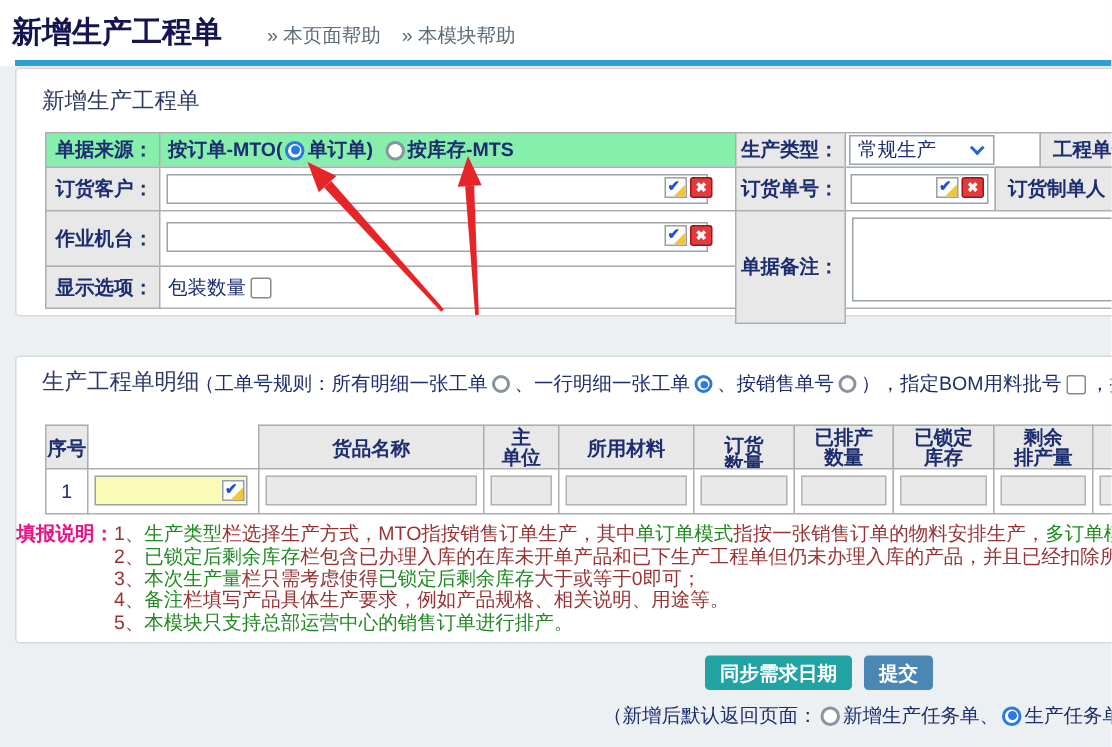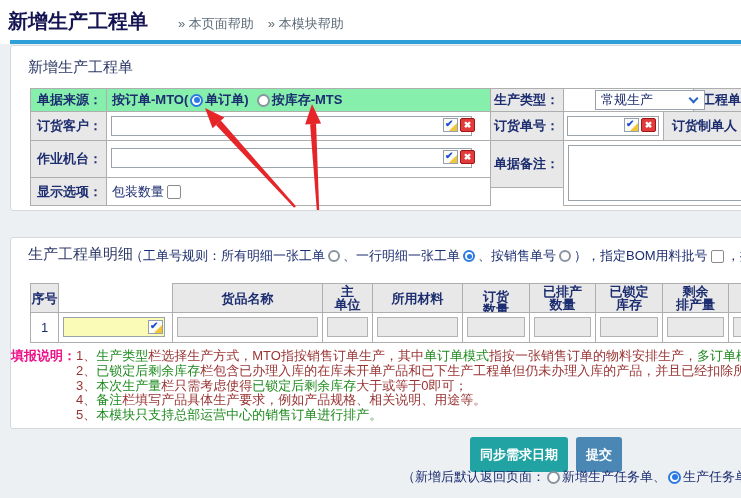--- a/index.html
+++ b/index.html
@@ -39,21 +39,21 @@
   .selectbox{position:absolute;height:20px;border:1px solid #99a2ac;background:#fff;display:flex;align-items:center;padding-left:5px;z-index:3;cursor:pointer;color:var(--navy)}
   .chev{width:7px;height:7px;border-right:2px solid #2a66c8;border-bottom:2px solid #2a66c8;transform:rotate(45deg);margin-left:auto;margin-right:7px;margin-top:-3px}
   .hdr{justify-content:center;text-align:center;background:var(--lblbg);font-weight:bold;white-space:pre-line;line-height:13px;font-size:13px}
   .rulebar{position:absolute;display:flex;align-items:center;gap:3px;z-index:2;white-space:nowrap}
   .notes{position:absolute;left:11px;top:349px;z-index:2}
   .note-line{white-space:nowrap;line-height:14.8px;font-size:13px}
   .note-line.ind{padding-left:65px}
   .note-label{color:#ee1089;font-weight:bold}
   .seg-red{color:#993333}
   .seg-green{color:#1f8a1f}
-  .btn{position:absolute;height:35px;border:none;border-radius:3px;color:#fff;font-size:13px;font-weight:bold;z-index:2;cursor:pointer;font-family:"Liberation Sans",sans-serif;display:flex;align-items:center;justify-content:center}
+  .btn{position:absolute;height:23px;border:none;border-radius:3px;color:#fff;font-size:13px;font-weight:bold;z-index:2;cursor:pointer;font-family:"Liberation Sans",sans-serif;display:flex;align-items:center;justify-content:center}
   .returnrow{position:absolute;left:402px;top:468px;display:flex;align-items:center;gap:2px;z-index:2;white-space:nowrap}
   svg.arrows{position:absolute;left:0;top:0;z-index:50;pointer-events:none}
 </style>
 </head>
 <body>
 
 <div id="canvas">
 
   <div class="graybg"></div>
 
@@ -71,21 +71,21 @@
   <div class="cell val yellow" style="left:106px;top:88px;width:385px;height:24px;gap:2px;font-weight:bold">
     <span>按订单-MTO(</span>
     <span class="radio sel"></span>
     <span>单订单)</span>
     <span style="width:4px"></span>
     <span class="radio"></span>
     <span>按库存-MTS</span>
   </div>
   <div class="cell lbl" style="left:490px;top:88px;width:74px;height:24px">生产类型：</div>
   <div class="cell val" style="left:563px;top:88px;width:131px;height:24px"></div>
-  <div class="selectbox" style="left:595px;top:90px;width:110px">
+  <div class="selectbox" style="left:566px;top:90px;width:97px">
     <span>常规生产</span>
     <span class="chev"></span>
   </div>
   <div class="cell lbl start" style="left:693px;top:88px;width:110px;height:24px">工程单号</div>
 
   <div class="cell lbl" style="left:30px;top:111px;width:77px;height:30px">订货客户：</div>
   <div class="cell val" style="left:106px;top:111px;width:385px;height:30px"></div>
   <input class="ti" style="left: 111px; top: 116px; width: 361px;">
   <div class="iconpair" style="left:443px;top:118px">
     <span class="ic-pick"></span>
@@ -101,21 +101,21 @@
   <div class="cell lbl start" style="left:663px;top:111px;width:140px;height:30px">订货制单人</div>
 
   <div class="cell lbl" style="left:30px;top:140px;width:77px;height:38px">作业机台：</div>
   <div class="cell val" style="left:106px;top:140px;width:385px;height:38px"></div>
   <input class="ti" style="left: 111px; top: 148px; width: 361px;">
   <div class="iconpair" style="left:443px;top:150px">
     <span class="ic-pick"></span>
     <span class="ic-del"></span>
   </div>
 
-  <div class="cell lbl" style="left:490px;top:140px;width:74px;height:48px">单据备注：</div>
+  <div class="cell lbl" style="left:490px;top:140px;width:74px;height:76px">单据备注：</div>
   <div class="cell val" style="left:563px;top:140px;width:240px;height:66px"></div>
   <textarea class="ti" style="left: 568px; top: 145px; width: 228px;"></textarea>
 
   <div class="cell lbl" style="left:30px;top:177px;width:77px;height:29px">显示选项：</div>
   <div class="cell val" style="left:106px;top:177px;width:385px;height:29px;gap:3px">
     <span>包装数量</span>
     <span class="cb"></span>
   </div>
 
   <div class="panel" style="top:237px;height:192px"></div>

